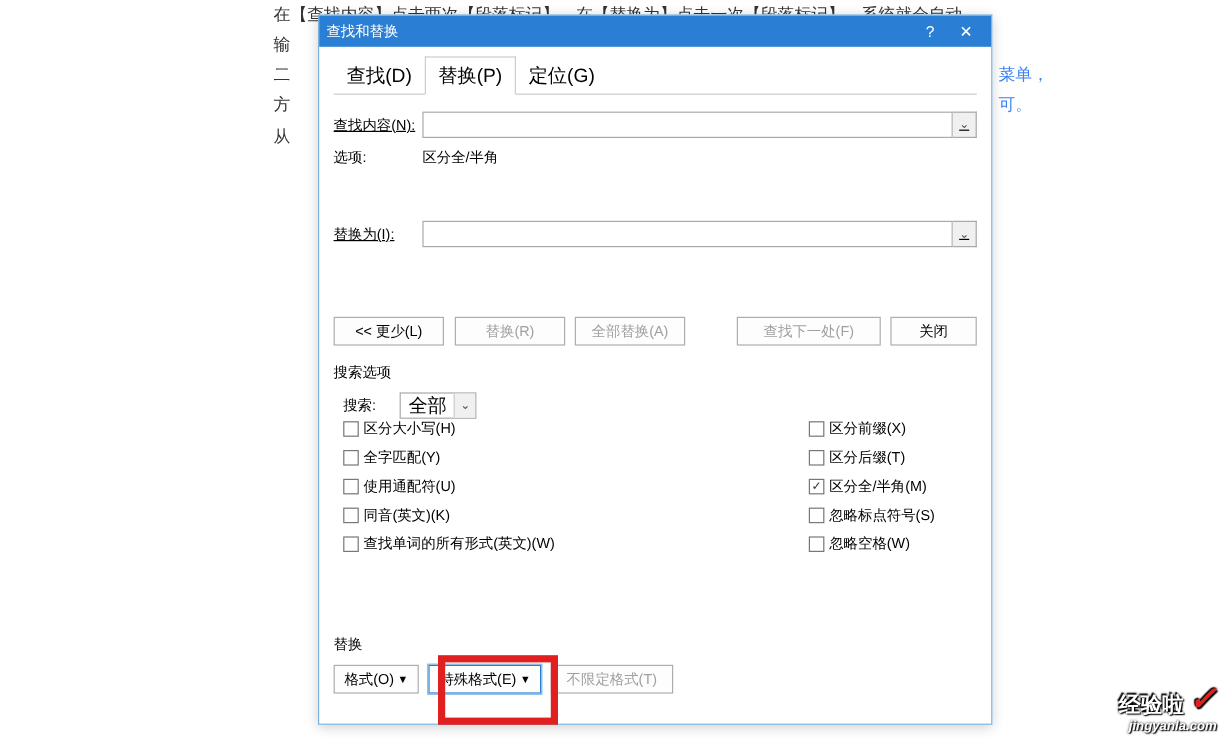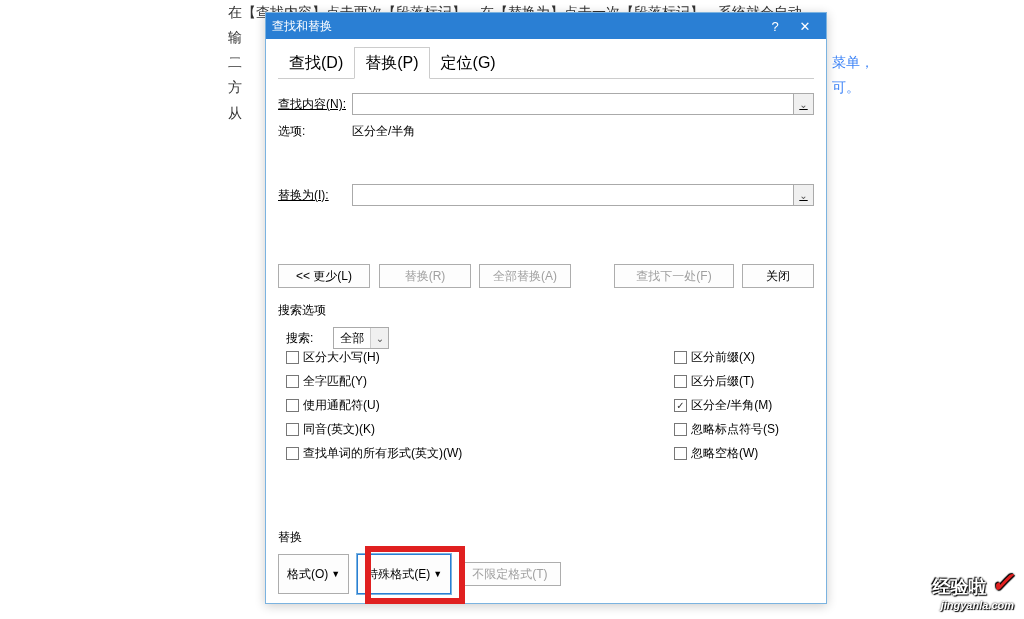--- a/index.html
+++ b/index.html
@@ -166,21 +166,21 @@
       padding-left: 8px;
     }
     .select-box {
       height: 22px;
       border: 1px solid #aaa;
       display: flex;
       align-items: center;
     }
     .select-val {
       padding: 0 6px;
-      font-size: 12px;
+      font-size: 16px;
     }
     .select-arrow {
       width: 18px;
       height: 20px;
       border-left: 1px solid #ccc;
       display: flex;
       align-items: center;
       justify-content: center;
       font-size: 10px;
       color: #555;
@@ -218,21 +218,21 @@
     .replace-section {
       font-size: 12px;
     }
     .replace-btns {
       display: flex;
       gap: 8px;
       margin-top: 8px;
       align-items: center;
     }
     .btn-drop {
-      height: 40px;
+      height: 24px;
       padding: 0 8px;
       border: 1px solid #adadad;
       background: #fdfdfd;
       font-size: 12px;
       cursor: pointer;
       display: inline-flex;
       align-items: center;
       gap: 3px;
     }
     .btn-drop .caret { font-size: 9px; }

